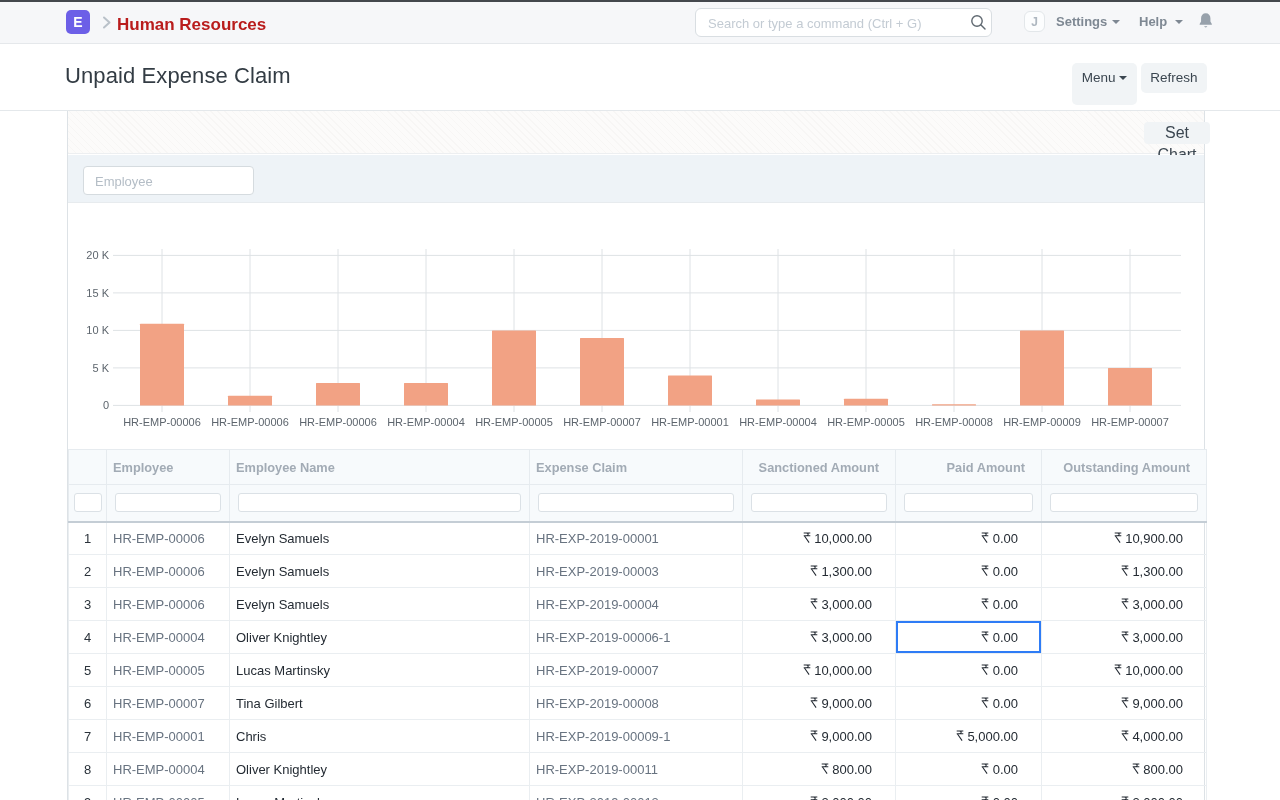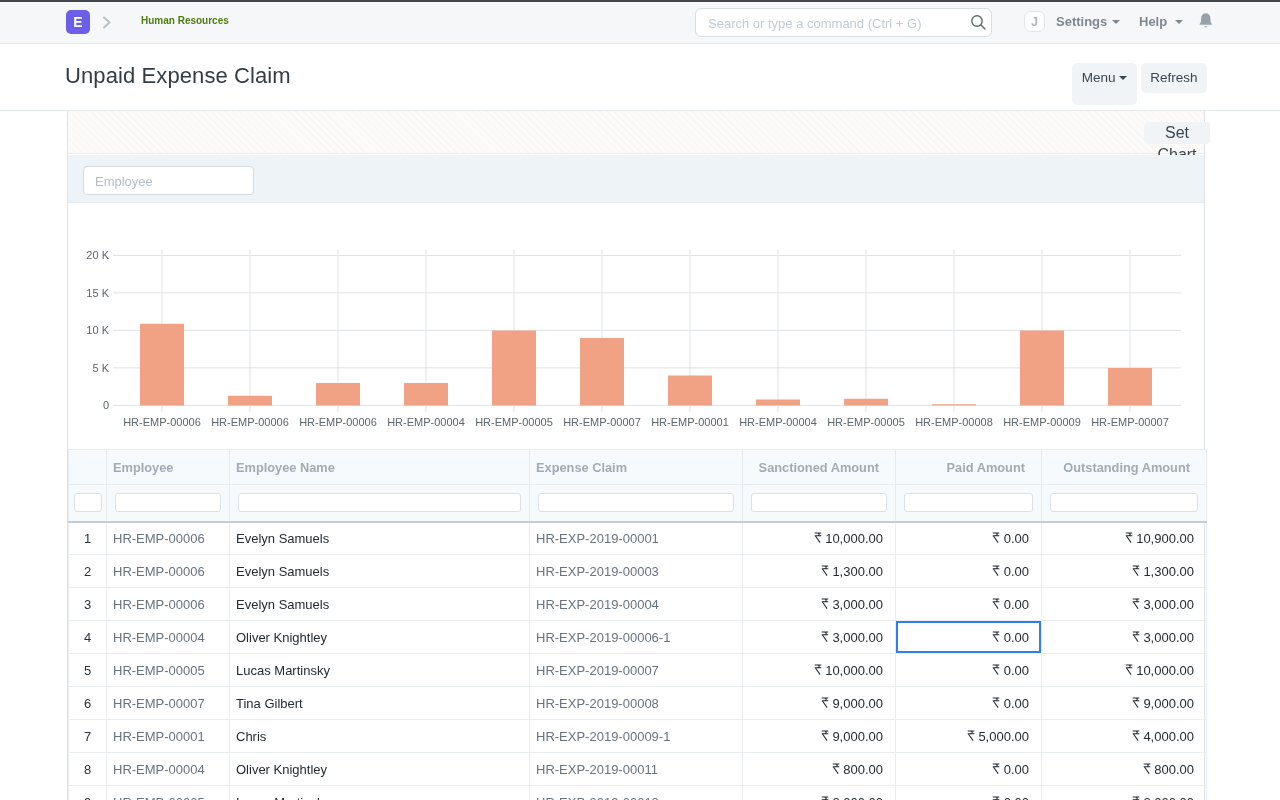--- a/index.html
+++ b/index.html
@@ -1,18 +1,18 @@
 <!DOCTYPE html>
 <html><head><meta charset="utf-8"><style>
 *{margin:0;padding:0;box-sizing:border-box}
 html,body{width:1280px;height:800px;overflow:hidden;font-family:"Liberation Sans",sans-serif;background:#fff}
 #topline{position:absolute;left:0;top:0;width:1280px;height:1.5px;background:#44484d}
 #navbar{position:absolute;left:0;top:2px;width:1280px;height:42px;background:#f6f7f9;border-bottom:1px solid #e5e8eb}
 #logo{position:absolute;left:66px;top:10px;width:24px;height:24px;border-radius:5px;background:#6c5fe7;color:#fff;font-weight:700;font-size:14px;text-align:center;line-height:24px}
-#crumb{position:absolute;left:141px;top:15px;font-size:10px;font-weight:700;color:#4d7c0f}
+#crumb{position:absolute;left:117px;top:15px;font-size:17px;font-weight:700;color:#b91c1c}
 #srch{position:absolute;left:695px;top:8px;width:297px;height:29px;background:#fff;border:1px solid #d9dee2;border-radius:6px}
 #srch span{position:absolute;left:12px;top:6.5px;font-size:13px;color:#c3cbd3}
 #avatar{position:absolute;left:1024px;top:11px;width:21px;height:21px;border:1px solid #e3e7ea;border-radius:6px;background:#fcfdfe;color:#aeb7c0;font-size:12px;font-weight:700;text-align:center;line-height:20px}
 .navtxt{position:absolute;top:14px;font-size:13px;font-weight:700;color:#7e8893}
 .caret{position:absolute;width:0;height:0;border-left:4px solid transparent;border-right:4px solid transparent;border-top:4.5px solid #7e8893}
 #pagehead{position:absolute;left:0;top:45px;width:1280px;height:66px;background:#fff;border-bottom:1px solid #e4e8eb}
 #title{position:absolute;left:65px;top:63px;font-size:22px;font-weight:400;color:#333c44;letter-spacing:.1px}
 .btn{position:absolute;background:#f1f4f6;border-radius:5px;font-size:13.5px;color:#3b4650;text-align:center}
 #btnmenu{left:1072px;top:63px;width:65px;height:42px;line-height:30px}
 #btnrefresh{left:1141px;top:63px;width:66px;height:30px;line-height:30px}
@@ -29,21 +29,21 @@
 #tbl td{border:1px solid #eaeef1;overflow:hidden;white-space:nowrap}
 #tbl tr.hd td{background:#f7fafc;border-color:#e6ebef;height:35px;font-weight:700;font-size:12.8px;color:#a2abb5;padding:0 6px}
 #tbl tr.hd td.am{padding-right:16px}
 #tbl tr.fl td{background:#f7fafc;border-color:#e6ebef;height:37px;padding:0}
 #tbl tr.fl{border-bottom:2.5px solid #c4cdd5}
 .fin{margin:0 auto;width:calc(100% - 16px);height:19px;background:#fff;border:1px solid #dbe1e6;border-radius:3px}
 #tbl tr{height:33px}
 #tbl td.ix{text-align:center;color:#2a323a;padding:0 4px}
 #tbl td.id{color:#687380;padding:0 6px}
 #tbl td.nm{color:#242b33;padding:0 6px}
-#tbl td.am{color:#242b33;text-align:right;padding:0 12px}
+#tbl td.am{color:#242b33;text-align:right;padding:0 23px}
 #tbl td.focus{position:relative}
 #tbl td.focus:after{content:"";position:absolute;left:0;top:0;right:0;bottom:0;border:2px solid #2e7cf6}
 .ru{position:relative;top:0.5px}
 svg.icon{position:absolute}
 </style></head><body>
 <svg width="0" height="0" style="position:absolute">
     <defs>
       <symbol id="rs" viewBox="0 0 8 11">
         <path d="M0.7 0.9 H7.3 M0.7 3.7 H7.3 M3.1 0.9 C5.9 0.9 5.9 3.7 3.1 3.7 M1.3 3.7 L6.1 10.6" stroke="currentColor" fill="none" stroke-width="1.05"></path>
       </symbol>

